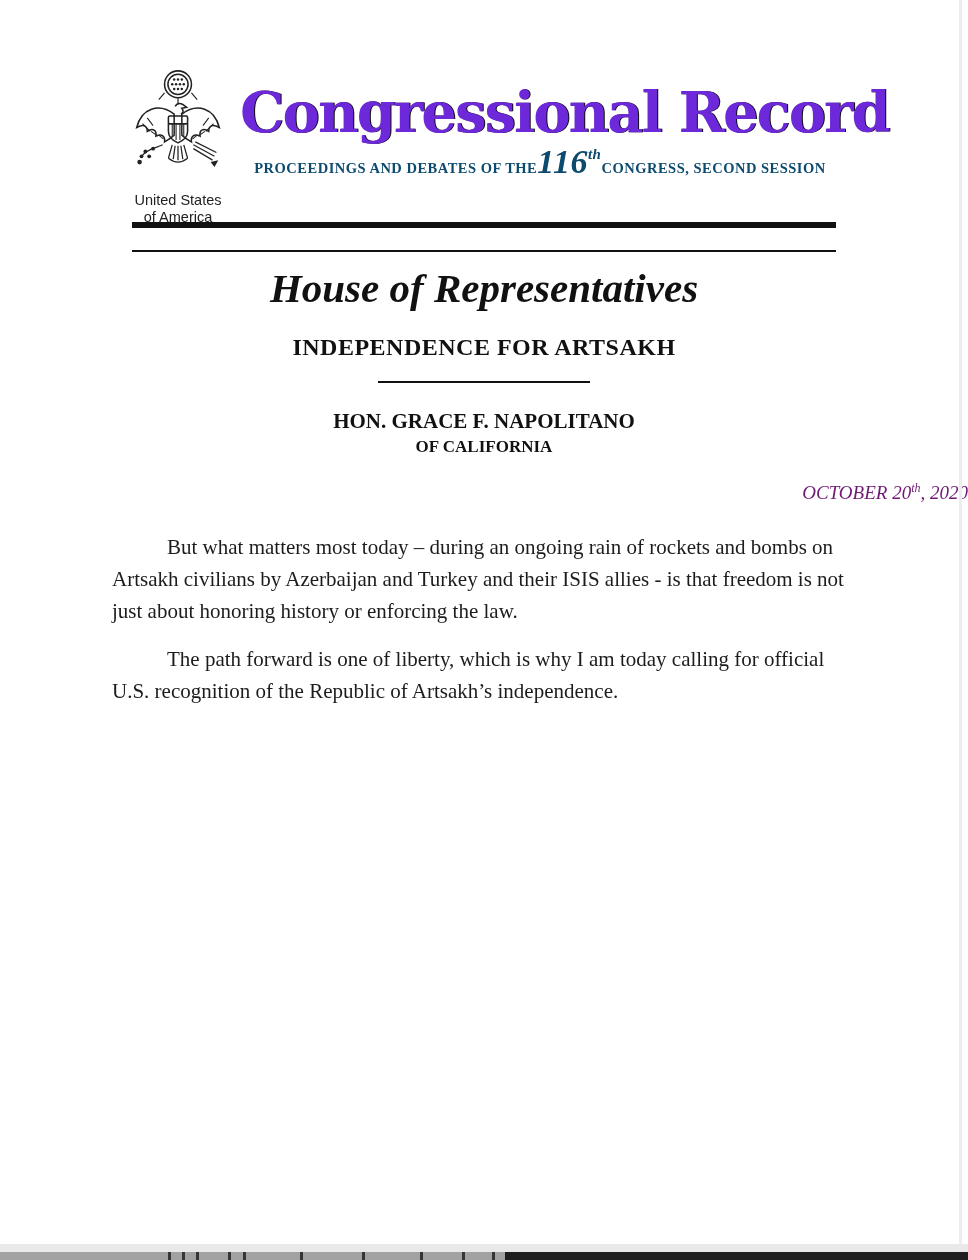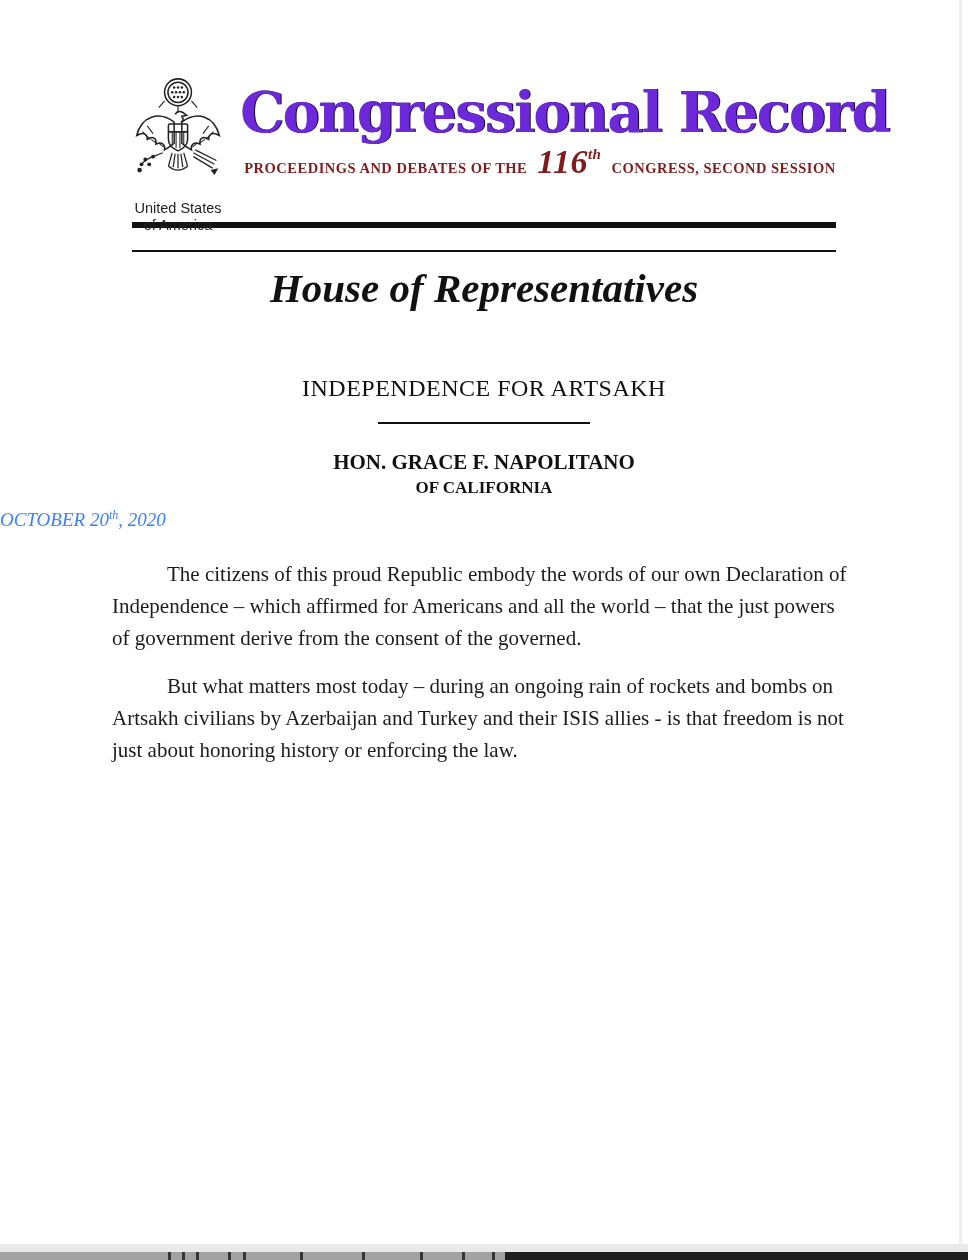--- a/index.html
+++ b/index.html
@@ -10,21 +10,21 @@
     position: relative;
     overflow: hidden;
     font-family: "Liberation Serif", serif;
     color: #1c1c1c;
   }
 
   
   .header { position: relative; height: 222px; }
 
   .seal-block {
-    position: absolute; left: 124px; top: 76px; width: 108px;
+    position: absolute; left: 124px; top: 68px; width: 108px;
     text-align: center;
   }
   .seal-block svg { display: block; margin: 0 auto; }
   .seal-caption {
     margin-top: 4px;
     font-family: "Liberation Sans", sans-serif;
     font-size: 14.5px; line-height: 17px; color: #222;
   }
 
   .masthead {
@@ -37,26 +37,25 @@
     font-size: 56px;
     line-height: 1;
     letter-spacing: -2px;
     white-space: nowrap;
     color: #6d28d9;
     text-shadow: 1px 0 0 #0d0d0d;
   }
   .proceedings-line {
     margin-top: 14px;
     display: flex; justify-content: center; align-items: baseline;
-    gap: 10px;
     font-weight: bold;
     font-size: 14.5px;
     letter-spacing: 0.5px;
     white-space: nowrap;
-    color: #7f1d1d;
+    color: #0c4a6e;
   }
   .congress-number {
     font-style: italic; font-weight: bold;
     font-size: 34px; line-height: 0;
   }
   .congress-number .sup-ord {
     font-size: 15px; font-style: italic;
     vertical-align: 14px;
   }
 
@@ -73,23 +72,23 @@
 
   
   .chamber-heading {
     margin: 14px 11px 0;
     text-align: center;
     font-weight: bold; font-style: italic;
     font-size: 41px; line-height: 1.1;
     color: #111;
   }
   .article-title {
-    margin: 64px 0 0;
-    text-align: center;
-    font-weight: normal;
+    margin: 23px 0 0;
+    text-align: center;
+    font-weight: bold;
     font-size: 24px; letter-spacing: 0.5px;
     color: #111;
   }
   .title-rule {
     width: 212px;
     margin: 20px auto 0;
     border-top: 2px solid #111;
   }
   .speaker-name {
     margin: 26px 0 0;
@@ -99,25 +98,25 @@
     color: #111;
   }
   .speaker-state {
     margin: 3px 0 8px;
     text-align: center;
     font-weight: bold;
     font-size: 17px;
     color: #111;
   }
   .date-line {
-    margin: 10px 0 0;
-    text-align: left;
+    margin: 24px 0 0;
+    text-align: right;
     font-style: italic;
     font-size: 19px;
-    color: #3b82f6;
+    color: #701a75;
   }
   .date-line .sup-ord {
     font-size: 12px; font-style: italic; vertical-align: 7px;
   }
 
   
   .speech {
     margin: 27px 112px 0;
     font-size: 21px;
     line-height: 32px;
@@ -241,22 +240,22 @@
 <div class="title-rule"></div>
 
 <h3 class="speaker-name">HON. GRACE F. NAPOLITANO</h3>
 <h4 class="speaker-state">OF CALIFORNIA</h4>
 
 <div class="date-line">
   <span>OCTOBER 20</span><span class="sup-ord">th</span><span>, 2020</span>
 </div>
 
 <div class="speech">
-  <p>The citizens of this proud Republic embody the words of our own Declaration of Independence – which affirmed for Americans and all the world – that the just powers of government derive from the consent of the governed.</p>
   <p>But what matters most today – during an ongoing rain of rockets and bombs on Artsakh civilians by Azerbaijan and Turkey and their ISIS allies - is that freedom is not just about honoring history or enforcing the law.</p>
+  <p>The path forward is one of liberty, which is why I am today calling for official U.S. recognition of the Republic of Artsakh’s independence.</p>
 </div>
 
 <div class="scroll-track"></div>
 
 <div class="page-gap"></div>
 <div class="next-page-edge">
   <div class="seg-gray"></div>
   <div class="seg-dark"></div>
   <div class="tick" style="left:168px"></div>
   <div class="tick" style="left:182px"></div>

